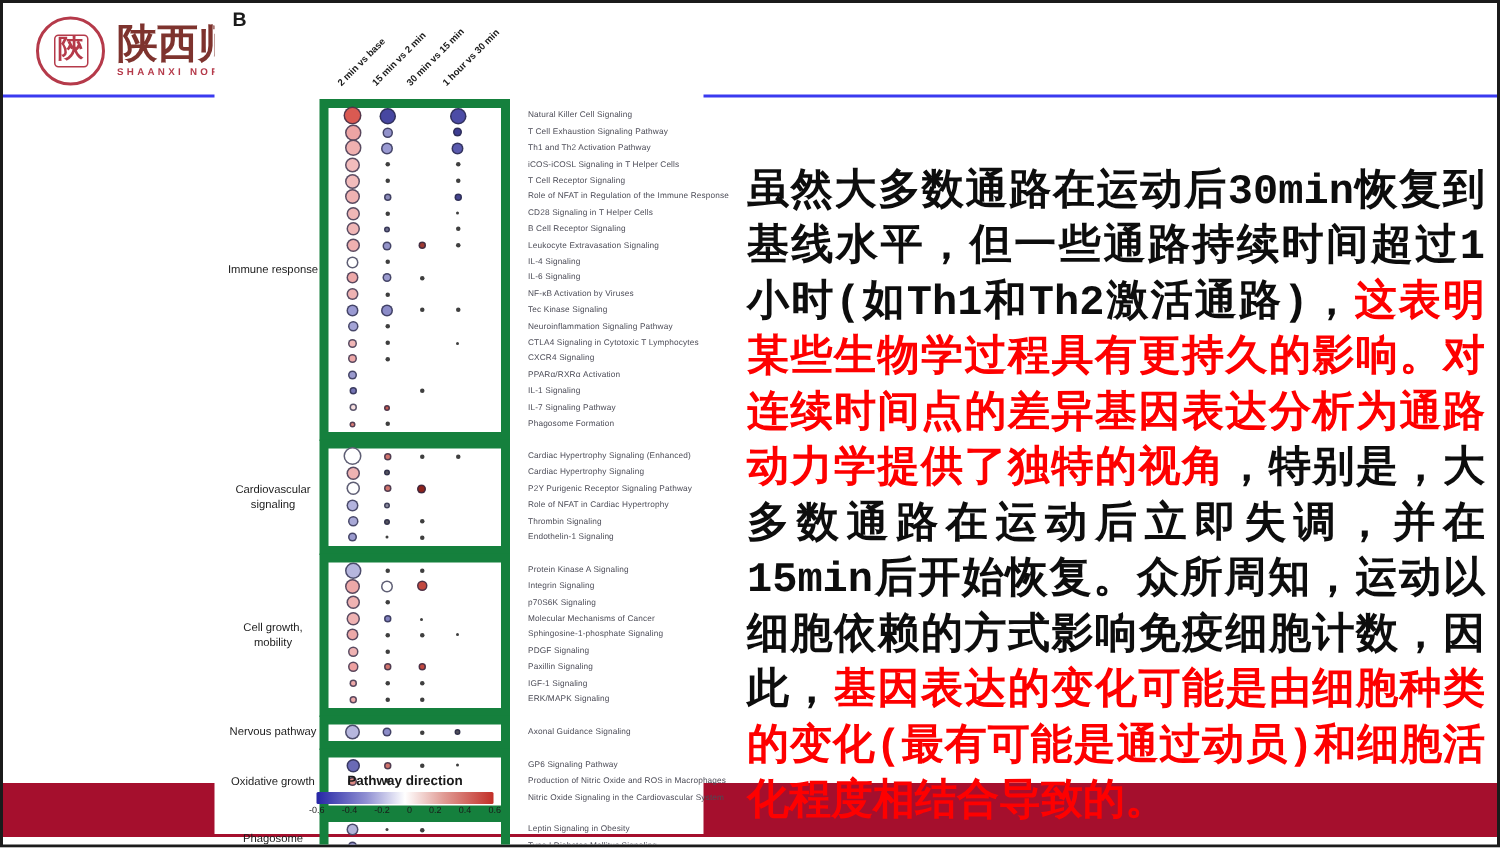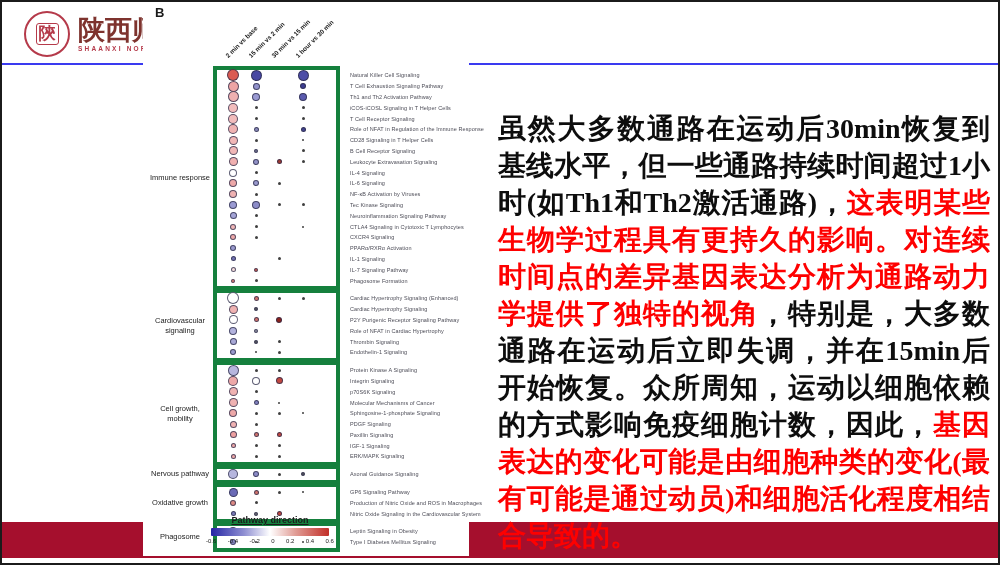--- a/index.html
+++ b/index.html
@@ -22,46 +22,46 @@
   .red-band { position:absolute; left:0; right:0; top:520px; height:36px; background:#a50f2d; z-index:1; }
 
   
   .figure { position:absolute; left:141px; top:0; width:326px; height:554px; background:#ffffff; z-index:2; color:#1a1a1a; }
   .fig-title-row { position:absolute; left:12px; top:3px; display:flex; align-items:baseline; }
   .fig-b { font-size:13px; font-weight:bold; }
   .fig-title { font-size:12px; font-weight:bold; margin-left:28px; letter-spacing:0.2px; }
   .col-header { position:absolute; font-size:6.4px; font-weight:bold; white-space:nowrap; color:#1a1a1a;
                 transform:rotate(-45deg); transform-origin:0 100%; top:50px; }
   #matrix { position:absolute; left:70px; top:64px; width:127px; }
-  .group-box { position:relative; border:4px solid #15803d; margin-top:-1px; background:transparent; }
+  .group-box { position:relative; border:6px solid #15803d; margin-top:-1px; background:transparent; }
   .group-box:first-child { margin-top:0; }
   .cat-label { position:absolute; left:-70px; width:66px; top:50%; transform:translateY(-50%);
                font-size:7.5px; color:#1c1c1c; text-align:center; line-height:1.25; }
   .prow { position:relative; height:10.8px; }
   .dot { position:absolute; top:50%; border-radius:50%; }
   .plabel { position:absolute; left:133px; top:50%; transform:translateY(-50%);
             font-size:5.5px; color:#4c4c57; white-space:nowrap; letter-spacing:0.1px; }
 
   
   .dir-legend { position:absolute; left:58px; top:513px; width:138px; text-align:center; }
-  .legend-title { font-size:9px; font-weight:bold; color:#1a1a1a;text-decoration:underline; }
+  .legend-title { font-size:9px; font-weight:bold; color:#1a1a1a; }
   .grad-bar { width:118px; height:8px; margin:3px auto 0; border-radius:1px;
     background:linear-gradient(90deg,#2525a5 0%,#8f8fd2 28%,#ffffff 50%,#e09b94 72%,#c22f28 100%); }
   .grad-ticks { display:flex; justify-content:space-between; width:128px; margin:2px auto 0;
                 font-size:6px; color:#1a1a1a; }
   .pv-legend { position:absolute; left:206px; top:513px; width:120px; text-align:center; }
   .pv-row { display:flex; align-items:center; justify-content:center; gap:5px; margin-top:3px; }
   .pv-circle { width:11px; height:11px; border:1px solid #333; border-radius:50%; }
   .pv-dot { width:2.5px; height:2.5px; background:#333; border-radius:50%; }
   .pv-num { font-size:6.5px; color:#1a1a1a; }
 
   
   .commentary { position:absolute; left:496px; top:108px; width:492px; z-index:3;
     font-size:28px; font-weight:bold; line-height:37px; text-align:justify;
-    font-family:Liberation Serif, serif; }
+    font-family:Liberation Mono, monospace; }
   .seg-black { color:#0d0d0d; }
   .seg-red { color:#fe0000; }
 </style>
 </head>
 <body>
 
 <div class="slide">
 
   <div class="logo">
     <div class="seal">

